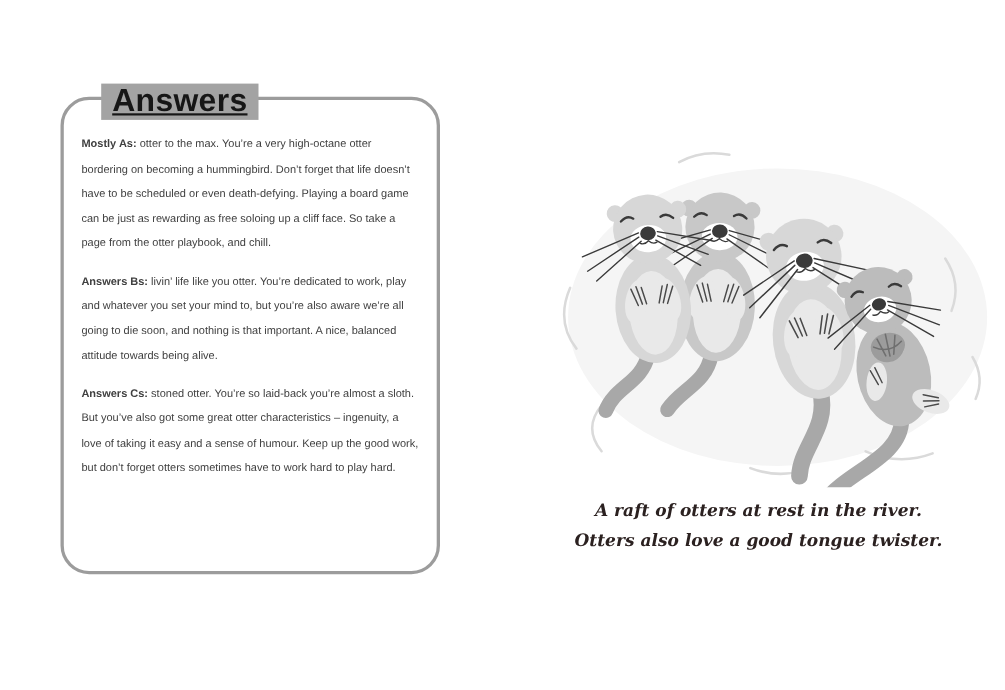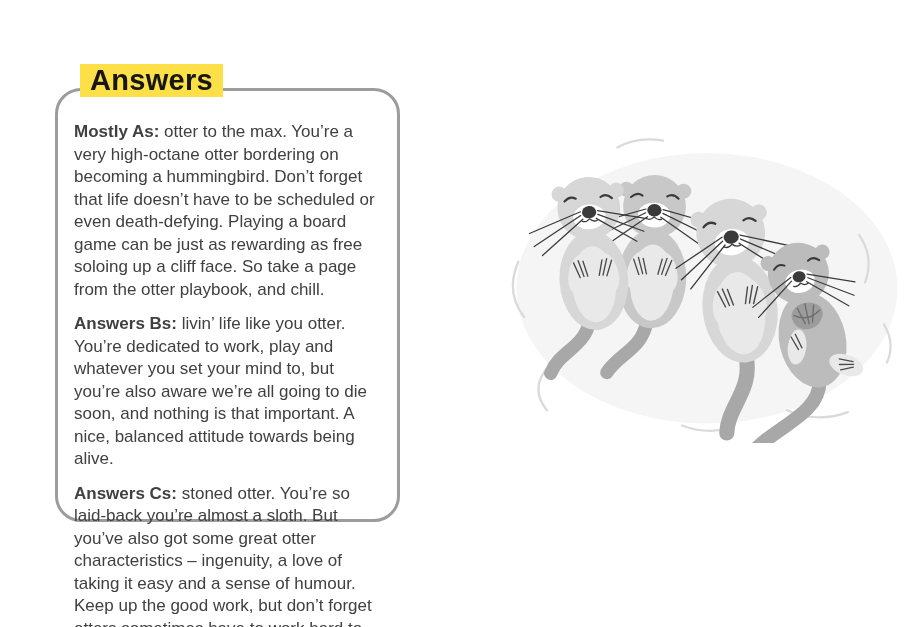--- a/index.html
+++ b/index.html
@@ -11,28 +11,29 @@
   
   .answers-box{
     position:absolute;left:55px;top:88px;width:345px;height:434px;
     box-sizing:border-box;
     border:3px solid var(--border);
     border-radius:26px;
     background:#ffffff;
     padding:30px 16px 8px 16px;
   }
   .answers-title{
-    position:absolute;left:80px;top:64px;margin:0;z-index:2;
-    background:#fde047;padding:0 10px;
+    position:absolute;left:80px;top:64px;margin:12px;z-index:2;
+    background:#a3a3a3;padding:0 10px;
     font-size:29px;font-weight:bold;letter-spacing:.3px;
     color:var(--title);
+    text-decoration:underline;
   }
   .answer-paragraph{
     margin:0 0 12px 0;
-    font-size:17px;line-height:22.5px;color:var(--body_text);
+    font-size:10px;line-height:22.5px;color:var(--body_text);
   }
   .answer-lead{font-weight:bold;color:var(--body_text);}
   
   .illustration-panel{position:absolute;left:465px;top:0;width:449px;height:627px;}
   .otters-svg{position:absolute;left:40px;top:128px;width:400px;height:315px;}
   .illustration-caption{
     position:absolute;left:0;top:450px;width:449px;margin:0;
     text-align:center;
     font-family:"DejaVu Serif", serif;
     font-style:italic;font-weight:bold;
@@ -217,15 +218,18 @@
               <path d="M-22,66 l5,15"></path>
               <path d="M-17,64 l4,16"></path>
             <path d="M24,100 l14,6"></path>
               <path d="M23,106 l15,3"></path>
               <path d="M23,112 l14,0"></path>
             </g>
         </g>
       </g>
     </svg>
 
+    <figcaption class="illustration-caption">
+      <span>A raft of otters at rest in the river. Otters also love a good tongue twister.</span>
+    </figcaption>
   </figure>
 
 </div>
 
 </body></html>

